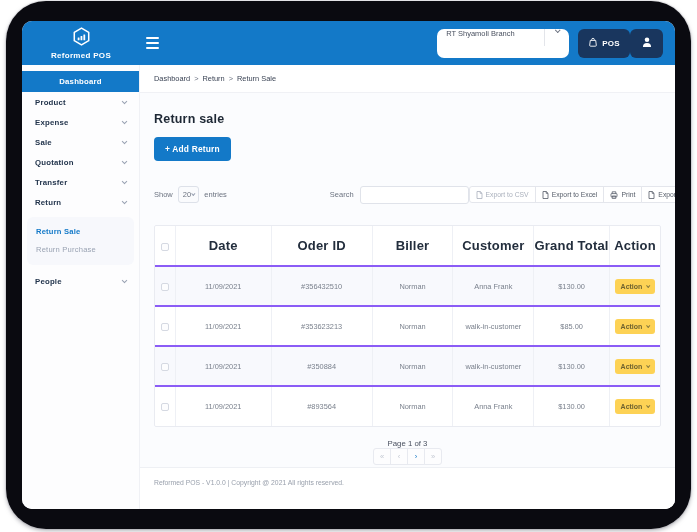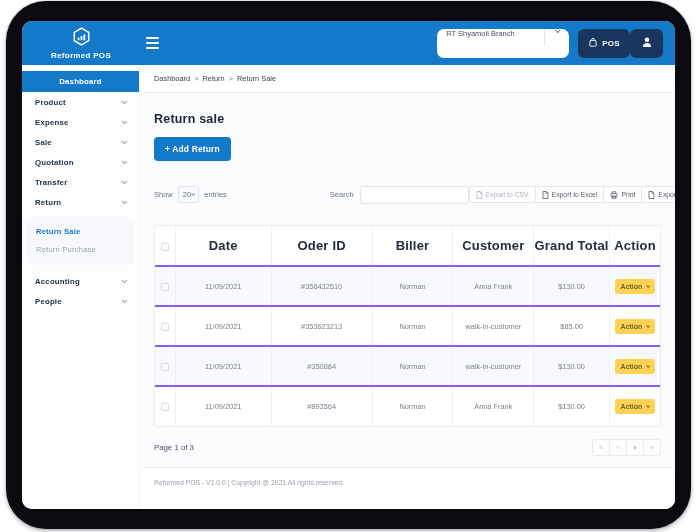--- a/index.html
+++ b/index.html
@@ -128,21 +128,21 @@
     border-radius:2px; background:#fdfdfe; cursor:pointer; vertical-align:middle;
   }
   .action-btn {
     background:#fdd255; border:none; border-radius:3px; padding:4px 6px;
     font-size:7px; font-weight:bold; color:#6e6230; cursor:pointer;
     display:inline-flex; align-items:center; gap:4px;
     font-family:"Liberation Sans", sans-serif;
   }
   .action-btn .chev { width:3px; height:3px; border-color:#8a7b3d; }
   
-  .pager-row { margin-top:12px; display:flex; align-items:center; justify-content:space-between; }
+  .pager-row { margin-top:12px; display:flex; align-items:center; justify-content:space-between;flex-direction:column; }
   .pager-status { font-size:7.8px; color:#4a5160; }
   .pager { display:flex; }
   .pg-btn {
     width:18px; height:17px; border:1px solid #e8eaf0; background:#fdfdfe;
     font-size:7.5px; color:#c3c8d2; display:flex; align-items:center; justify-content:center;
     margin-left:-1px; cursor:pointer; font-family:"Liberation Sans", sans-serif;
   }
   .pg-btn:first-child { border-radius:3px 0 0 3px; margin-left:0; }
   .pg-btn:last-child { border-radius:0 3px 3px 0; }
   .pg-btn.active { color:#1379c8; }
@@ -227,24 +227,20 @@
             <span>Transfer</span>
               <i class="chev"></i>
           </div>
           <div class="sb-item">
             <span>Return</span>
               <i class="chev"></i>
           </div>
           <div class="sb-sub">
             <div class="sb-sub-item active">Return Sale</div>
             <div class="sb-sub-item normal">Return Purchase</div>
-          </div>
-          <div class="sb-item">
-            <span>Accounting</span>
-              <i class="chev"></i>
           </div>
           <div class="sb-item">
             <span>People</span>
               <i class="chev"></i>
           </div>
         </div>
       </div>
 
       <div class="main">
 

